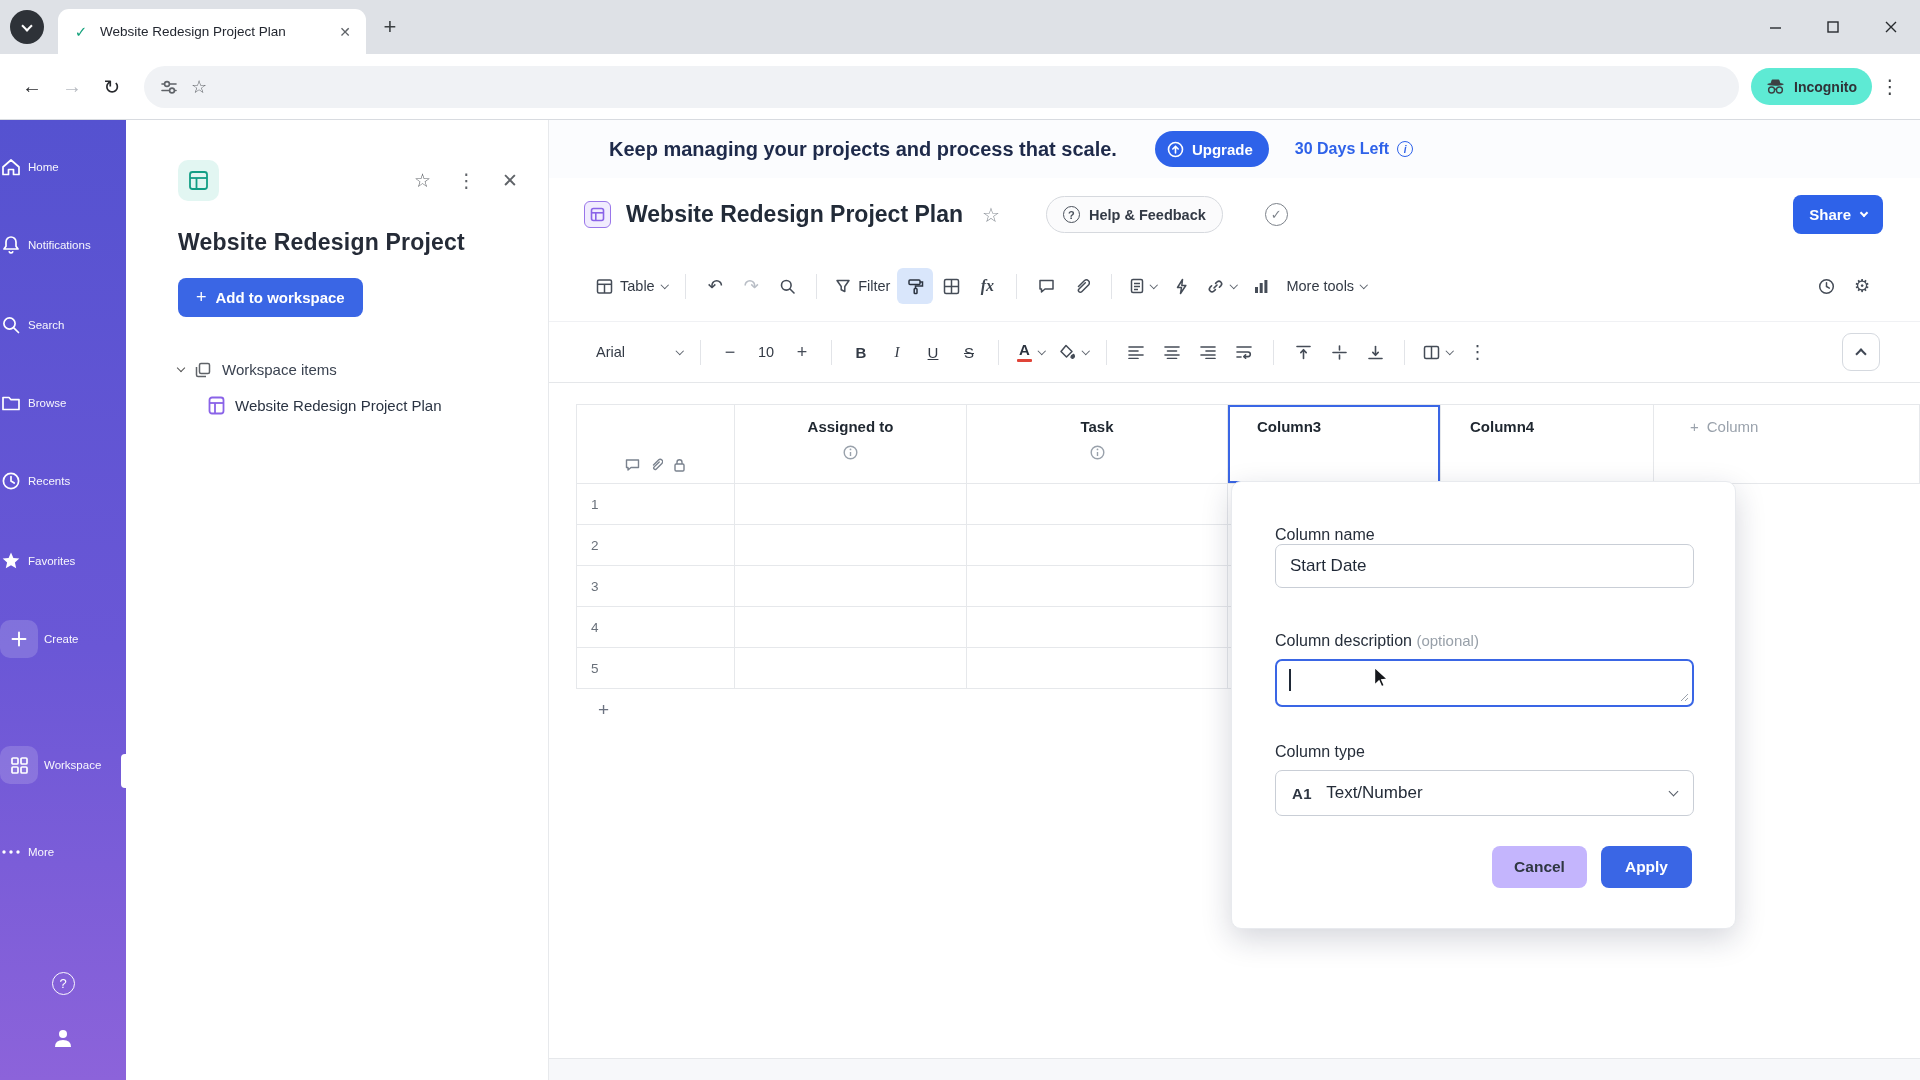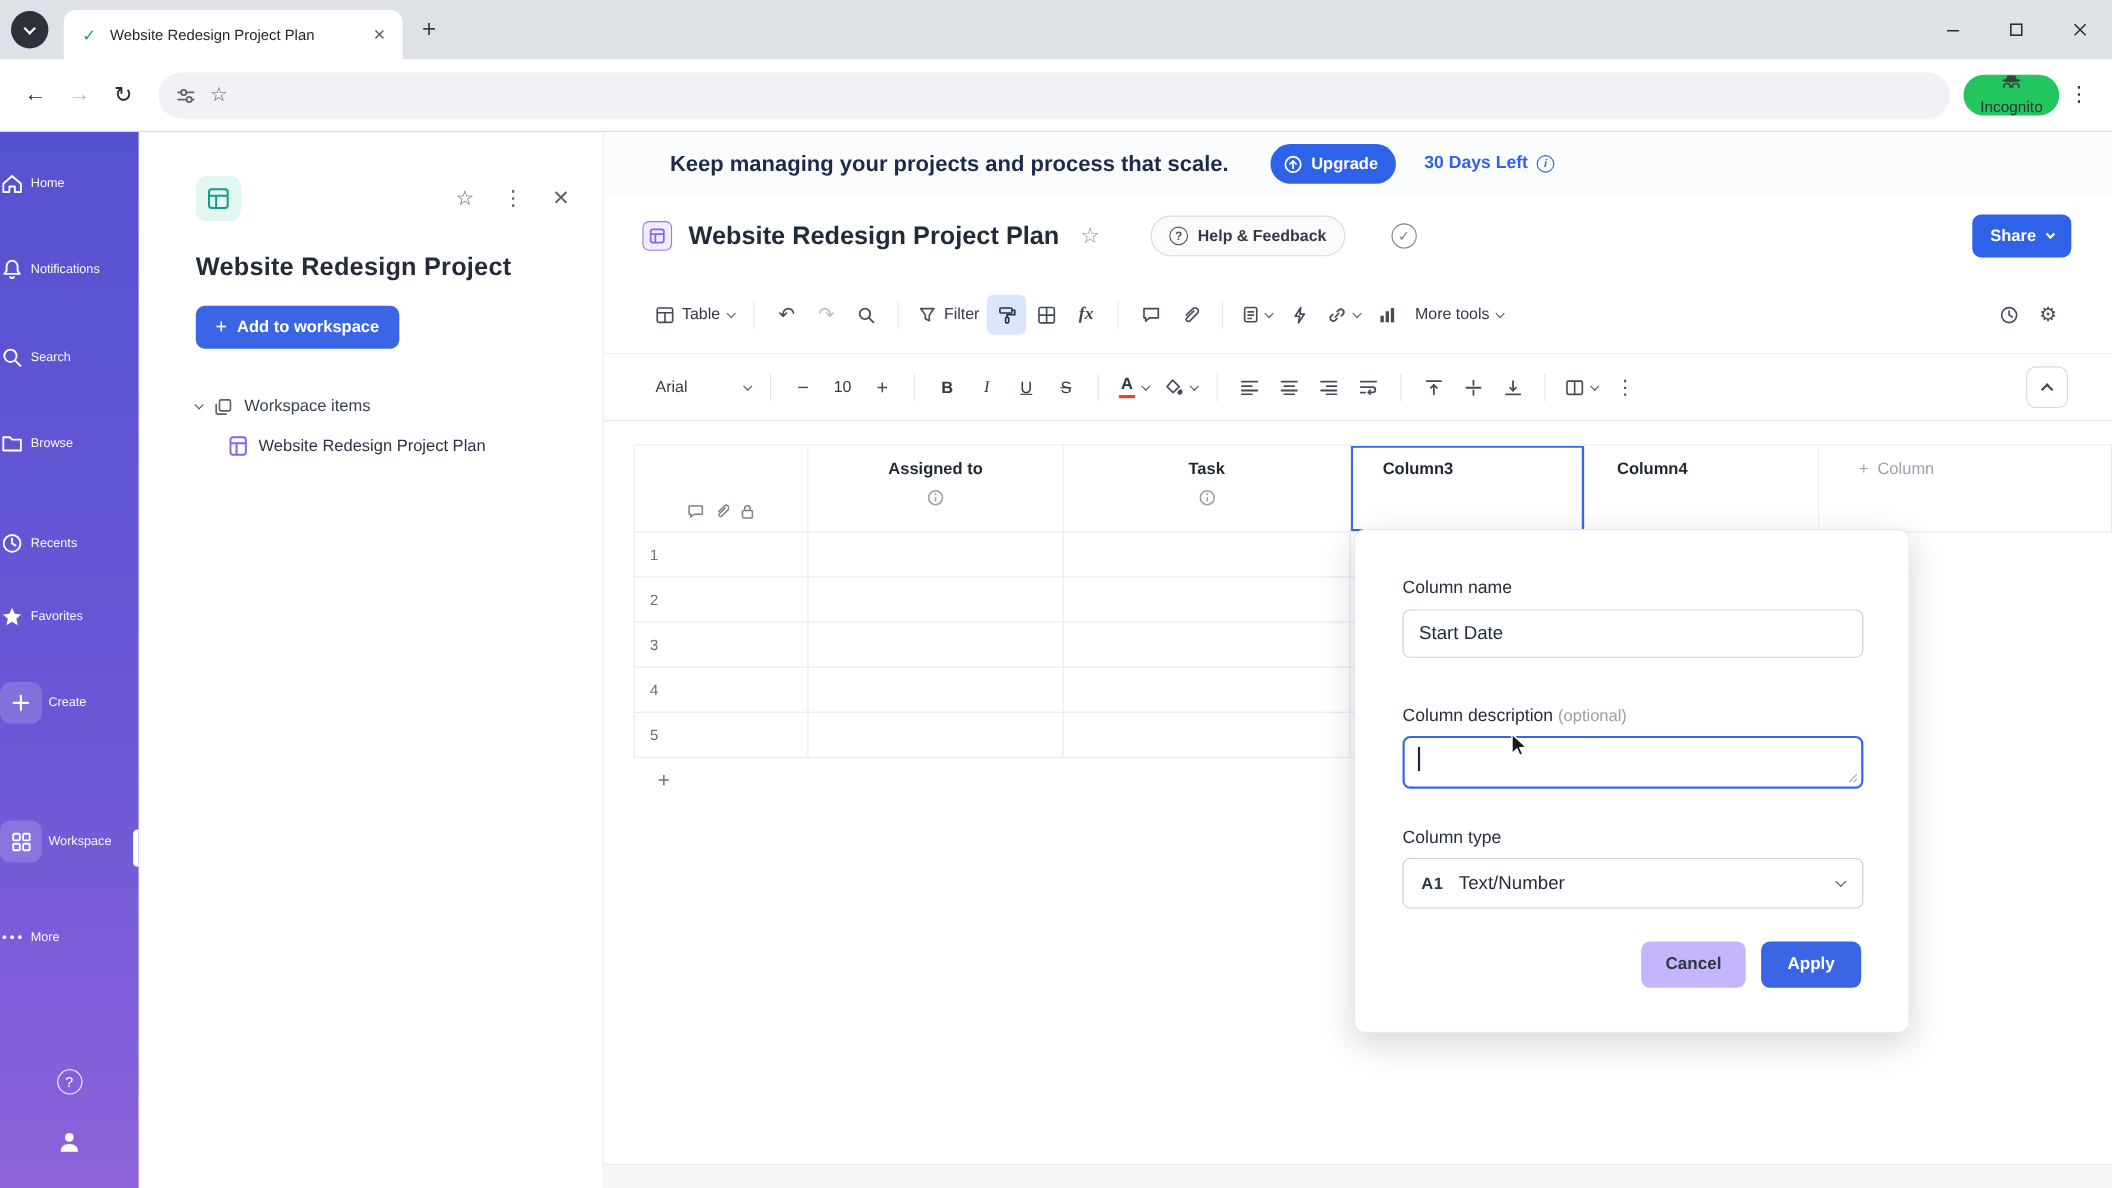--- a/index.html
+++ b/index.html
@@ -29,22 +29,22 @@
 
   .navbar { height:66px; background:#fff; border-bottom:1px solid #d8dbe0; display:flex; align-items:center;
             padding:0 12px; }
   .nbtn { width:40px; height:40px; display:flex; align-items:center; justify-content:center;
           font-size:20px; color:#27292d; border-radius:50%; }
   .nbtn.disabled { color:#b7bbc1; }
   .omnibox { flex:1; height:42px; background:#f0f2f5; border-radius:21px; margin:0 12px;
              display:flex; align-items:center; gap:13px; padding:0 16px; }
   .url { flex:1; font-size:15px; color:#24282e; white-space:nowrap; overflow:hidden; }
   .omni-star { color:#5f6368; font-size:18px; }
-  .incog { height:37px; background:#22c55e; border-radius:19px; display:flex; align-items:center; gap:9px;
-           padding:0 15px; font-size:14px; color:#2f3338; font-weight:400;flex-direction:column; }
+  .incog { height:37px; background:#5eead4; border-radius:19px; display:flex; align-items:center; gap:9px;
+           padding:0 15px; font-size:14px; color:#2f3338; font-weight:700; }
   .kebab { font-size:19px; color:#3c4043; width:36px; height:36px; display:flex; align-items:center; justify-content:center; }
 
   
   .app { position:absolute; top:120px; left:0; right:0; bottom:0; display:flex; }
 
   
   .rail { position:relative; width:126px; flex:0 0 126px;
           background:linear-gradient(180deg,#5552d0 0%,#6a57d6 55%,#8c63da 100%); }
   .rail-item { position:absolute; left:0; width:100%; display:flex; flex-direction:row; align-items:center;
                gap:6px; color:#fff; }
@@ -137,21 +137,21 @@
   .grid-row > div { border-right:1px solid #e6e8eb; border-bottom:1px solid #e6e8eb; }
   .rownum { border-left:1px solid #e6e8eb; font-size:13.5px; color:#69707a; display:flex; align-items:center; padding-left:14px; }
   .add-row { height:41px; margin-left:27px; display:flex; align-items:center; padding-left:22px;
              color:#6b7280; font-size:19px; }
 
   
   .dialog { position:absolute; left:682px; top:361px; width:505px; background:#fff; border:1px solid #e8eaee;
             border-radius:10px; box-shadow:0 10px 30px rgba(20,30,60,.18); padding:44px 43px 40px 43px; z-index:20; }
   .dlg-label { font-size:16px; color:#262e3a; }
   .dlg-label .opt { color:#98a0a9; font-size:15px; }
-  .dlg-input { margin-top:10px; width:419px; height:44px; border:1px solid #c9ced6; border-radius:7px;
+  .dlg-input { width:419px; height:44px; border:1px solid #c9ced6; border-radius:7px;
                padding:0 14px; font-size:17px; color:#1f2836; font-family:inherit; background:#fff; }
   .dlg-desc-label { margin-top:44px; }
   .dlg-textarea { position:relative; margin-top:9px; width:419px; height:48px; border:2px solid #3a66e5;
                   border-radius:7px; padding:8px 12px; }
   .caret { display:inline-block; width:1.5px; height:22px; background:#1f2937; }
   .resize-corner { position:absolute; right:3px; bottom:3px; }
   .dlg-type-label { margin-top:36px; }
   .dlg-select { margin-top:9px; width:419px; height:46px; border:1px solid #c9ced6; border-radius:7px;
                 display:flex; align-items:center; padding:0 16px; }
   .type-abbr { font-size:15px; font-weight:700; color:#2e3642; letter-spacing:.5px; }
@@ -248,21 +248,21 @@
             <line x1="13.8" y1="13.8" x2="18.5" y2="18.5"></line>
           </svg>
         <span class="lbl">Search</span>
       </div>
       <div class="rail-item" style="top:272px">
         <svg width="22" height="22" fill="none" stroke="#fff" stroke-width="1.7" stroke-linejoin="round">
             <path d="M3 5.5 h6 l2 2.2 h8 V17.5 H3 Z"></path>
           </svg>
         <span class="lbl">Browse</span>
       </div>
-      <div class="rail-item" style="top:363px">
+      <div class="rail-item" style="top:350px">
         <svg width="22" height="22" fill="none" stroke="#fff" stroke-width="1.7" stroke-linecap="round">
             <circle cx="11" cy="11" r="7.6"></circle>
             <path d="M11 6.5 V11 L14.2 13"></path>
           </svg>
         <span class="lbl">Recents</span>
       </div>
       <div class="rail-item" style="top:430px">
         <svg width="22" height="22" fill="#fff">
             <path d="M11 2.5 L13.4 8 L19.3 8.6 L14.9 12.5 L16.2 18.3 L11 15.2 L5.8 18.3 L7.1 12.5 L2.7 8.6 L8.6 8 Z"></path>
           </svg>

